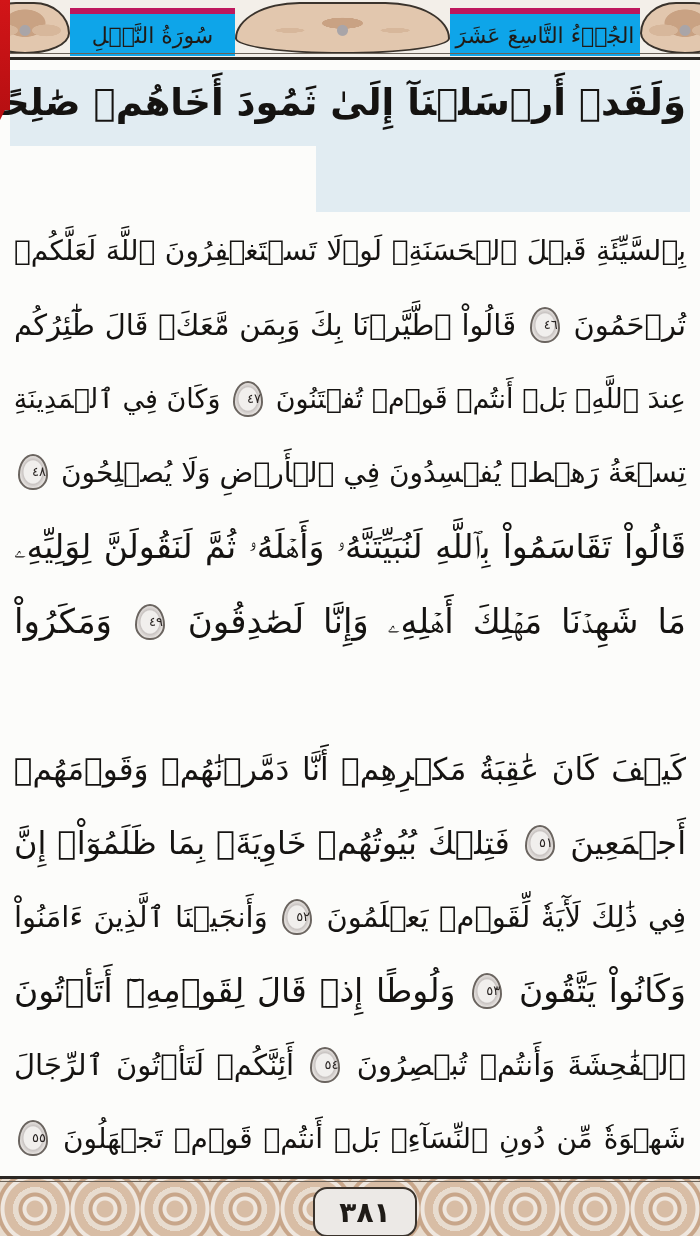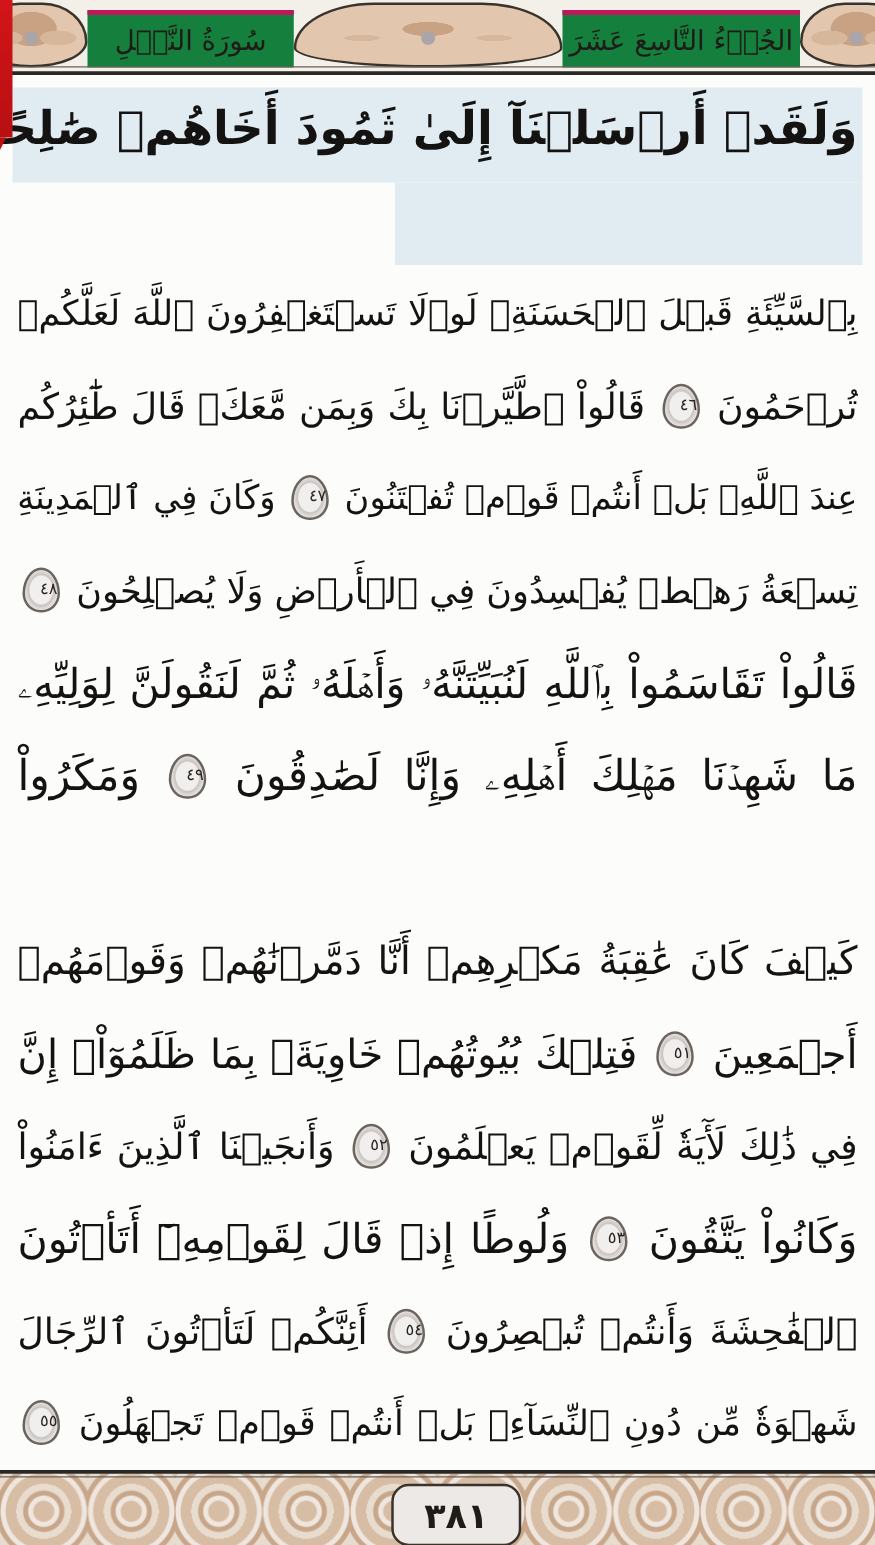--- a/index.html
+++ b/index.html
@@ -51,22 +51,22 @@
     border-radius: 40% 40% 50% 50% / 60% 60% 40% 40%;
     box-sizing: border-box;
   }
   .orn.left { left: -20px; width: 90px; }
   .orn.center { left: 235px; width: 215px; border-radius: 30% 30% 50% 50% / 70% 70% 30% 30%; }
   .orn.right { left: 640px; width: 90px; }
   .header-cartouche {
     position: absolute;
     top: 8px;
     height: 42px;
-    background: #15803d;
-    border-top: 4px solid #be185d;
+    background: #0ea5e9;
+    border-top: 6px solid #be185d;
     display: flex;
     align-items: center;
     justify-content: center;
     font-family: "DejaVu Serif", serif;
     font-size: 22px;
     color: #1f1b17;
     direction: rtl;
   }
   .cart-surah { left: 70px; width: 165px; }
   .cart-juz { left: 450px; width: 190px; }

